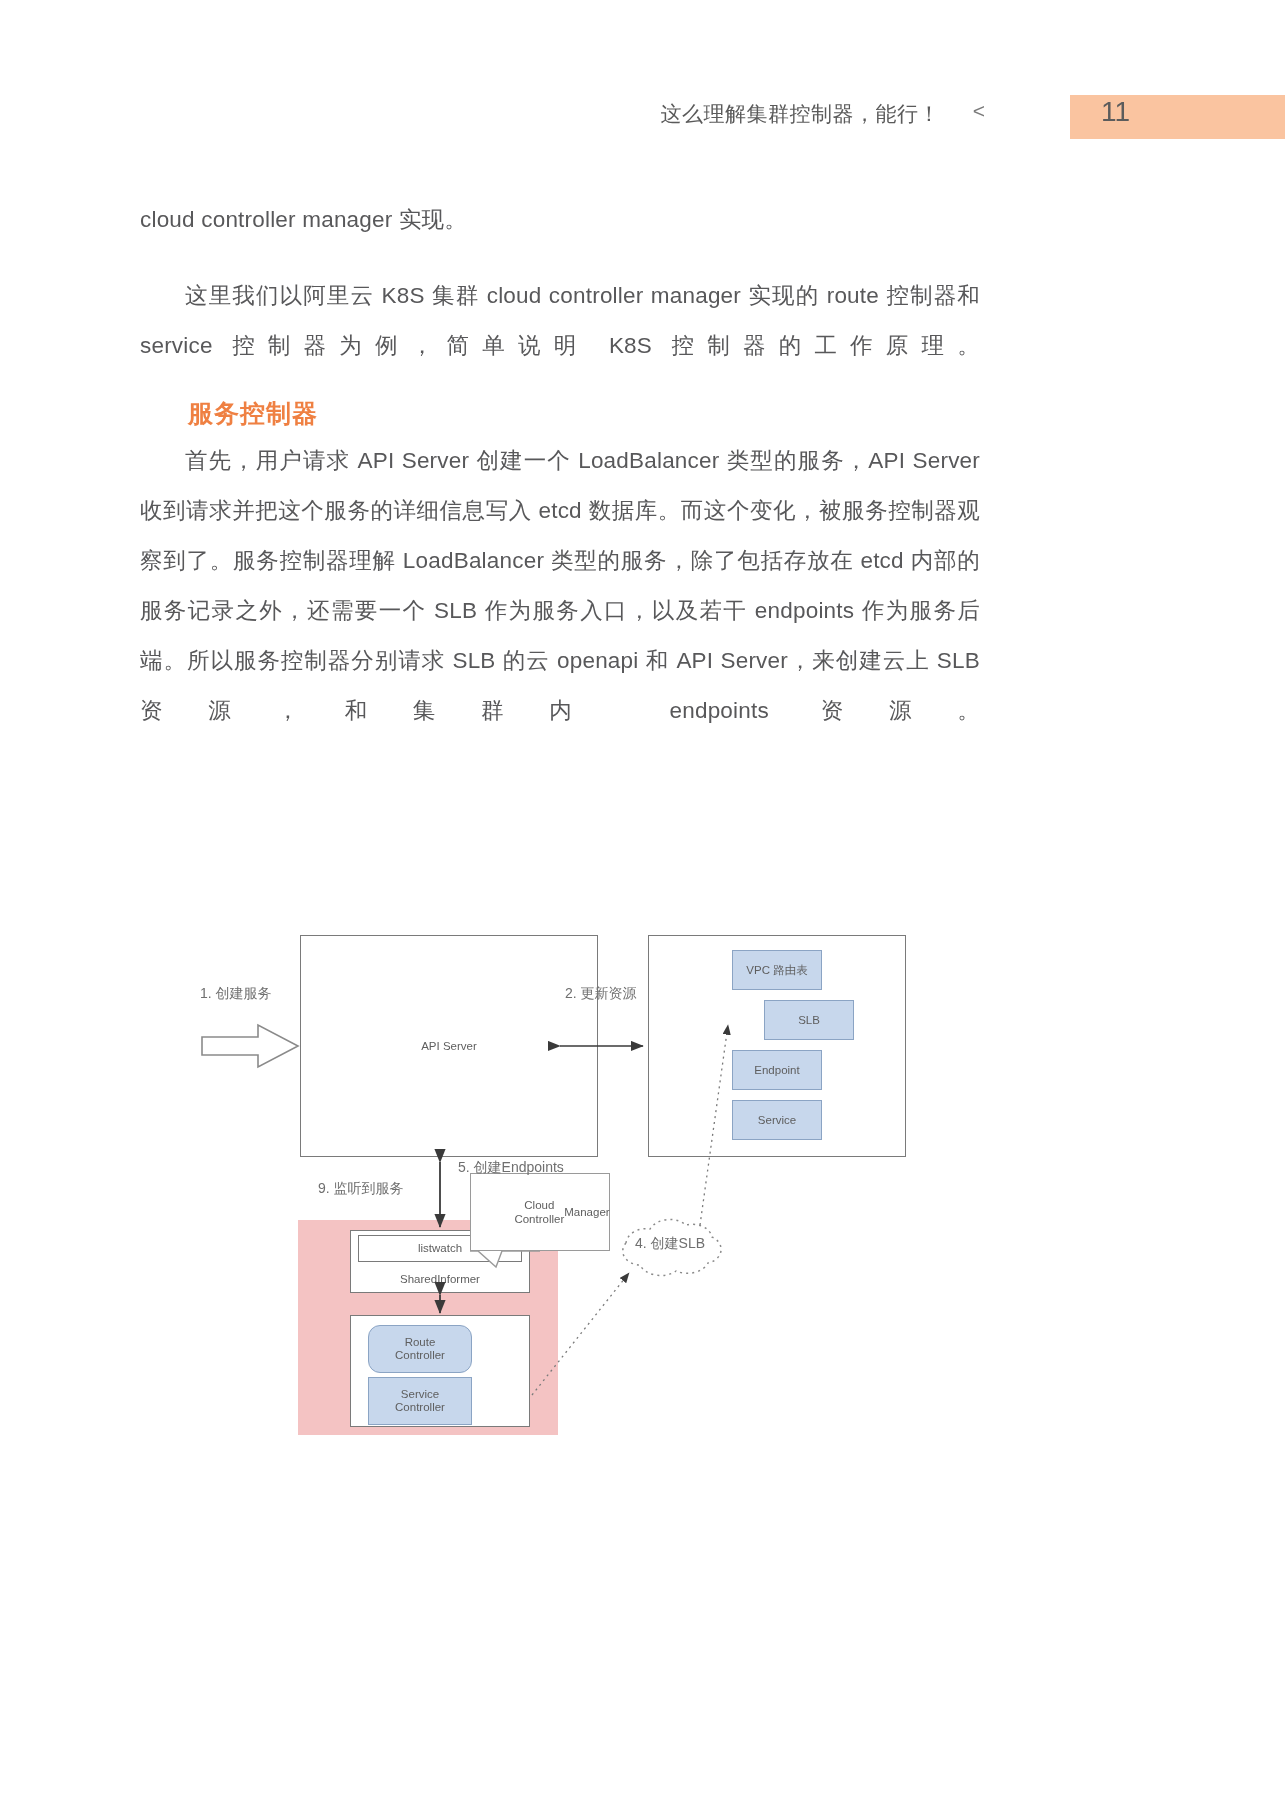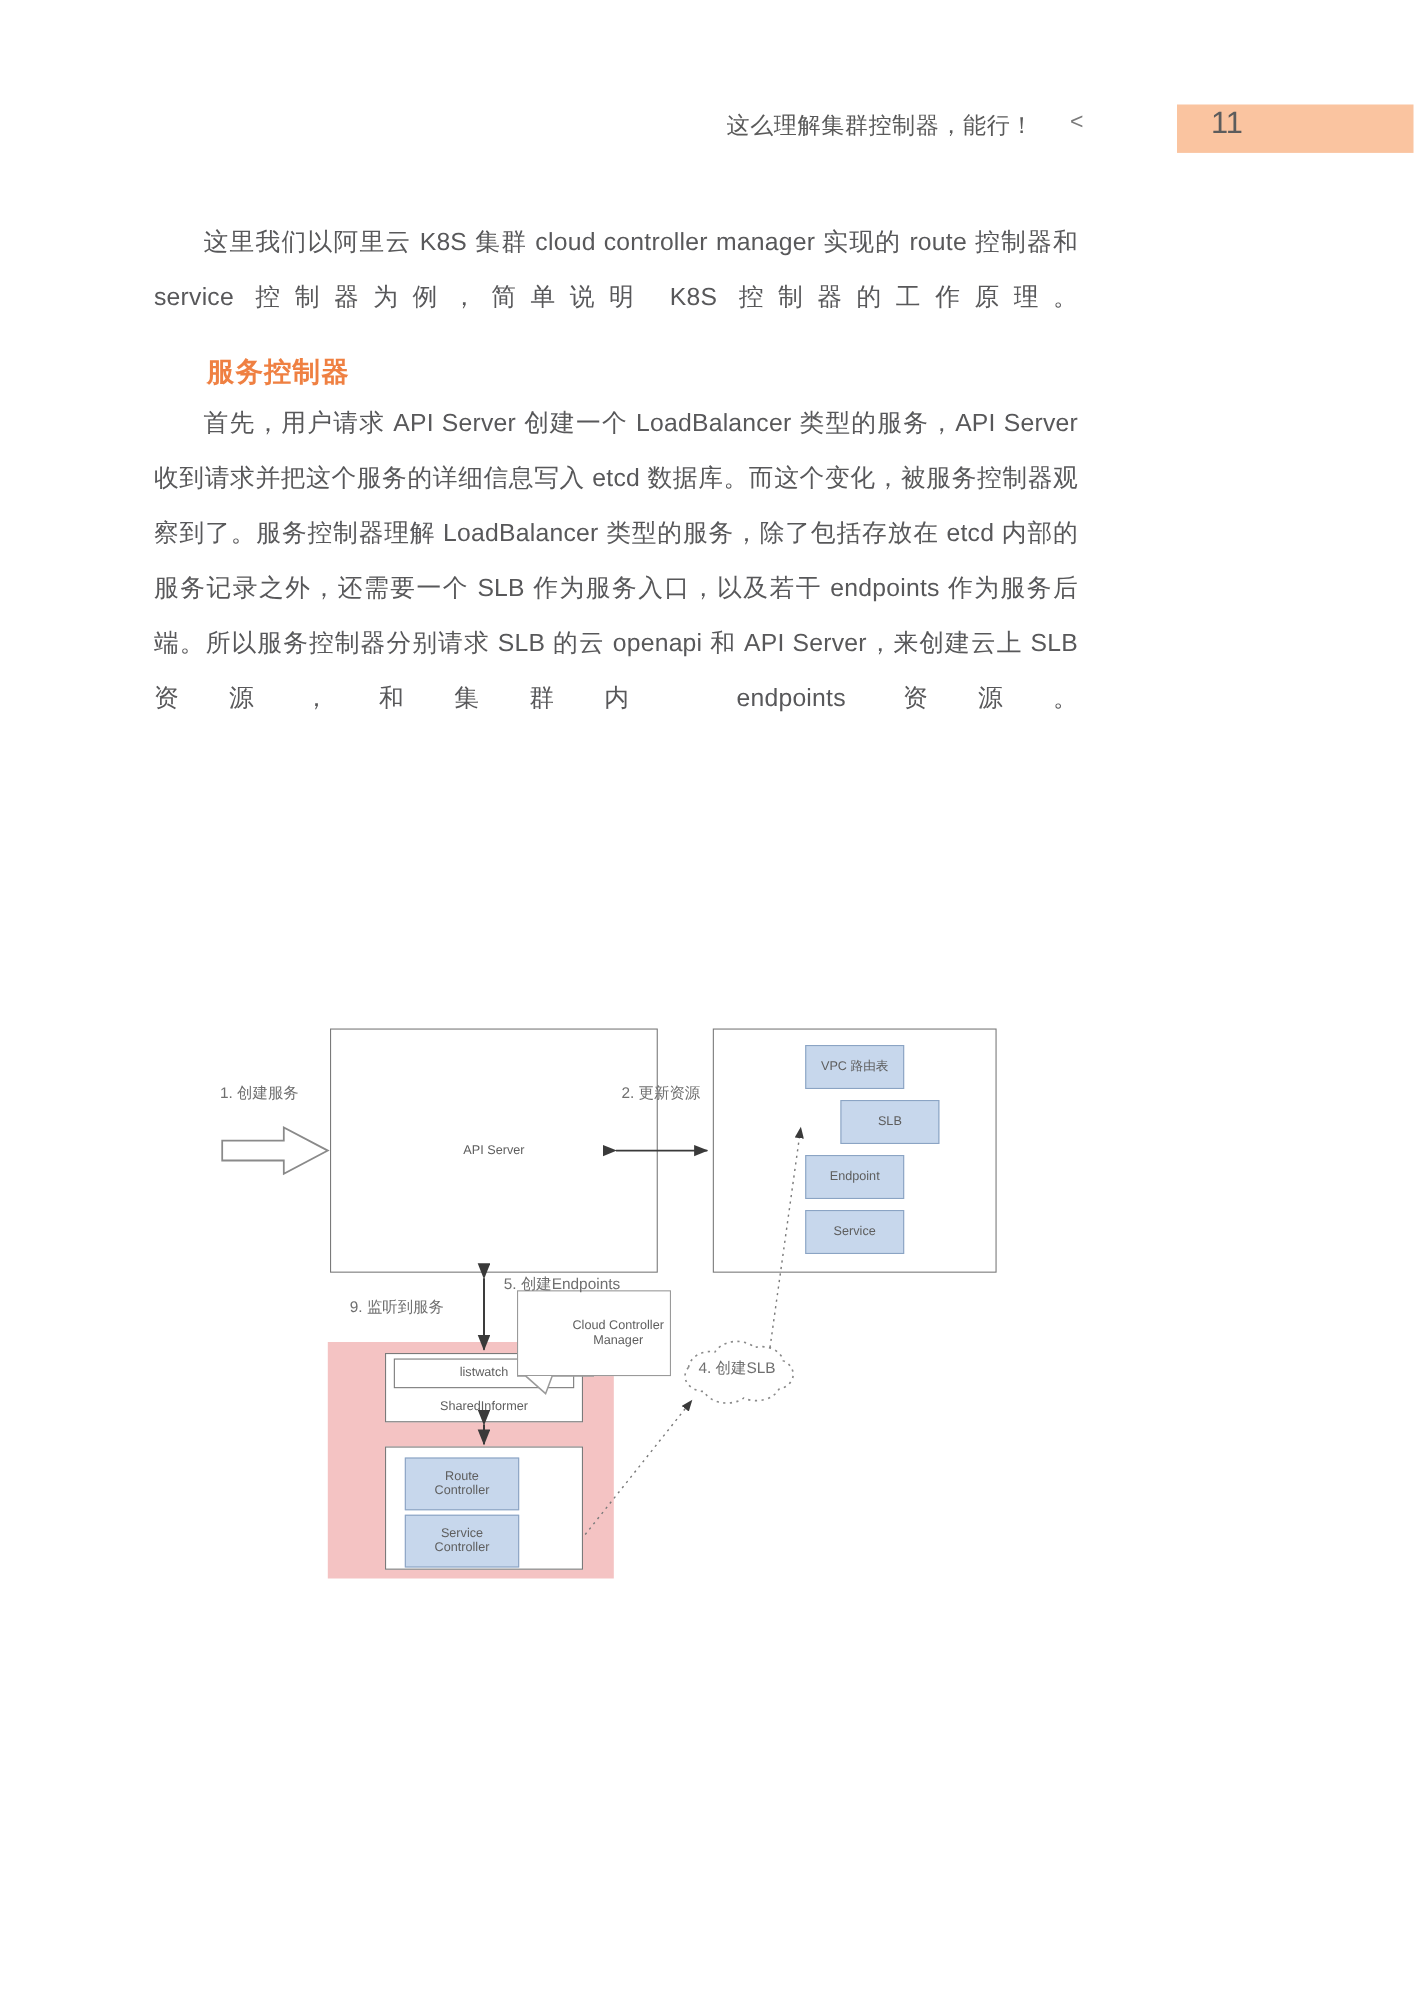--- a/index.html
+++ b/index.html
@@ -57,20 +57,21 @@
 <body>
 
 <div class="header">
   <div class="header-band"></div>
   <div class="header-title">这么理解集群控制器，能行！</div>
   <div class="header-chev">&lt;</div>
   <div class="header-page">11</div>
 </div>
 
 <div class="content">
+  <p class="para">cloud controller manager 实现。</p>
   <p class="para indent just-all">这里我们以阿里云 K8S 集群 cloud controller manager 实现的 route 控制器和 service 控制器为例，简单说明 K8S 控制器的工作原理。</p>
   <h2 class="section">服务控制器</h2>
   <p class="para indent just-all">首先，用户请求 API Server 创建一个 LoadBalancer 类型的服务，API Server 收到请求并把这个服务的详细信息写入 etcd 数据库。而这个变化，被服务控制器观察到了。服务控制器理解 LoadBalancer 类型的服务，除了包括存放在 etcd 内部的服务记录之外，还需要一个 SLB 作为服务入口，以及若干 endpoints 作为服务后端。所以服务控制器分别请求 SLB 的云 openapi 和 API Server，来创建云上 SLB 资源，和集群内 endpoints 资源。</p>
 </div>
 
 <div class="figure">
 
   <div class="box" style="left:160px;top:10px;width:298px;height:222px;">
     <span>API Server</span>
   </div>
@@ -95,32 +96,32 @@
   <div class="box" style="left:210px;top:305px;width:180px;height:63px;
        flex-direction:column;justify-content:flex-end;padding-bottom:6px;">
     <span>SharedInformer</span>
   </div>
   <div class="box" style="left:218px;top:310px;width:164px;height:27px;">
     <span>listwatch</span>
   </div>
 
   <div class="box" style="left:210px;top:390px;width:180px;height:112px;"></div>
   <div class="bluebox" style="left:228px;top:400px;width:104px;height:48px;
-       flex-direction:column;">
+       flex-direction:column;border-radius:12px;">
     <span>Route</span>
     <span>Controller</span>
   </div>
   <div class="bluebox" style="left:228px;top:452px;width:104px;height:48px;
        flex-direction:column;">
     <span>Service</span>
     <span>Controller</span>
   </div>
 
   <div class="callout" style="left:330px;top:248px;width:140px;height:78px;
-       flex-direction:column;padding-left:44px;">
+       flex-direction:row;padding-left:44px;">
     <span>Cloud Controller</span>
     <span>Manager</span>
   </div>
 
   <div class="lbl" style="left:60px;top:60px;">1. 创建服务</div>
   <div class="lbl" style="left:425px;top:60px;">2. 更新资源</div>
   <div class="lbl" style="left:178px;top:255px;">9. 监听到服务</div>
   <div class="lbl" style="left:495px;top:310px;">4. 创建SLB</div>
   <div class="lbl" style="left:318px;top:234px;">5. 创建Endpoints</div>
 

